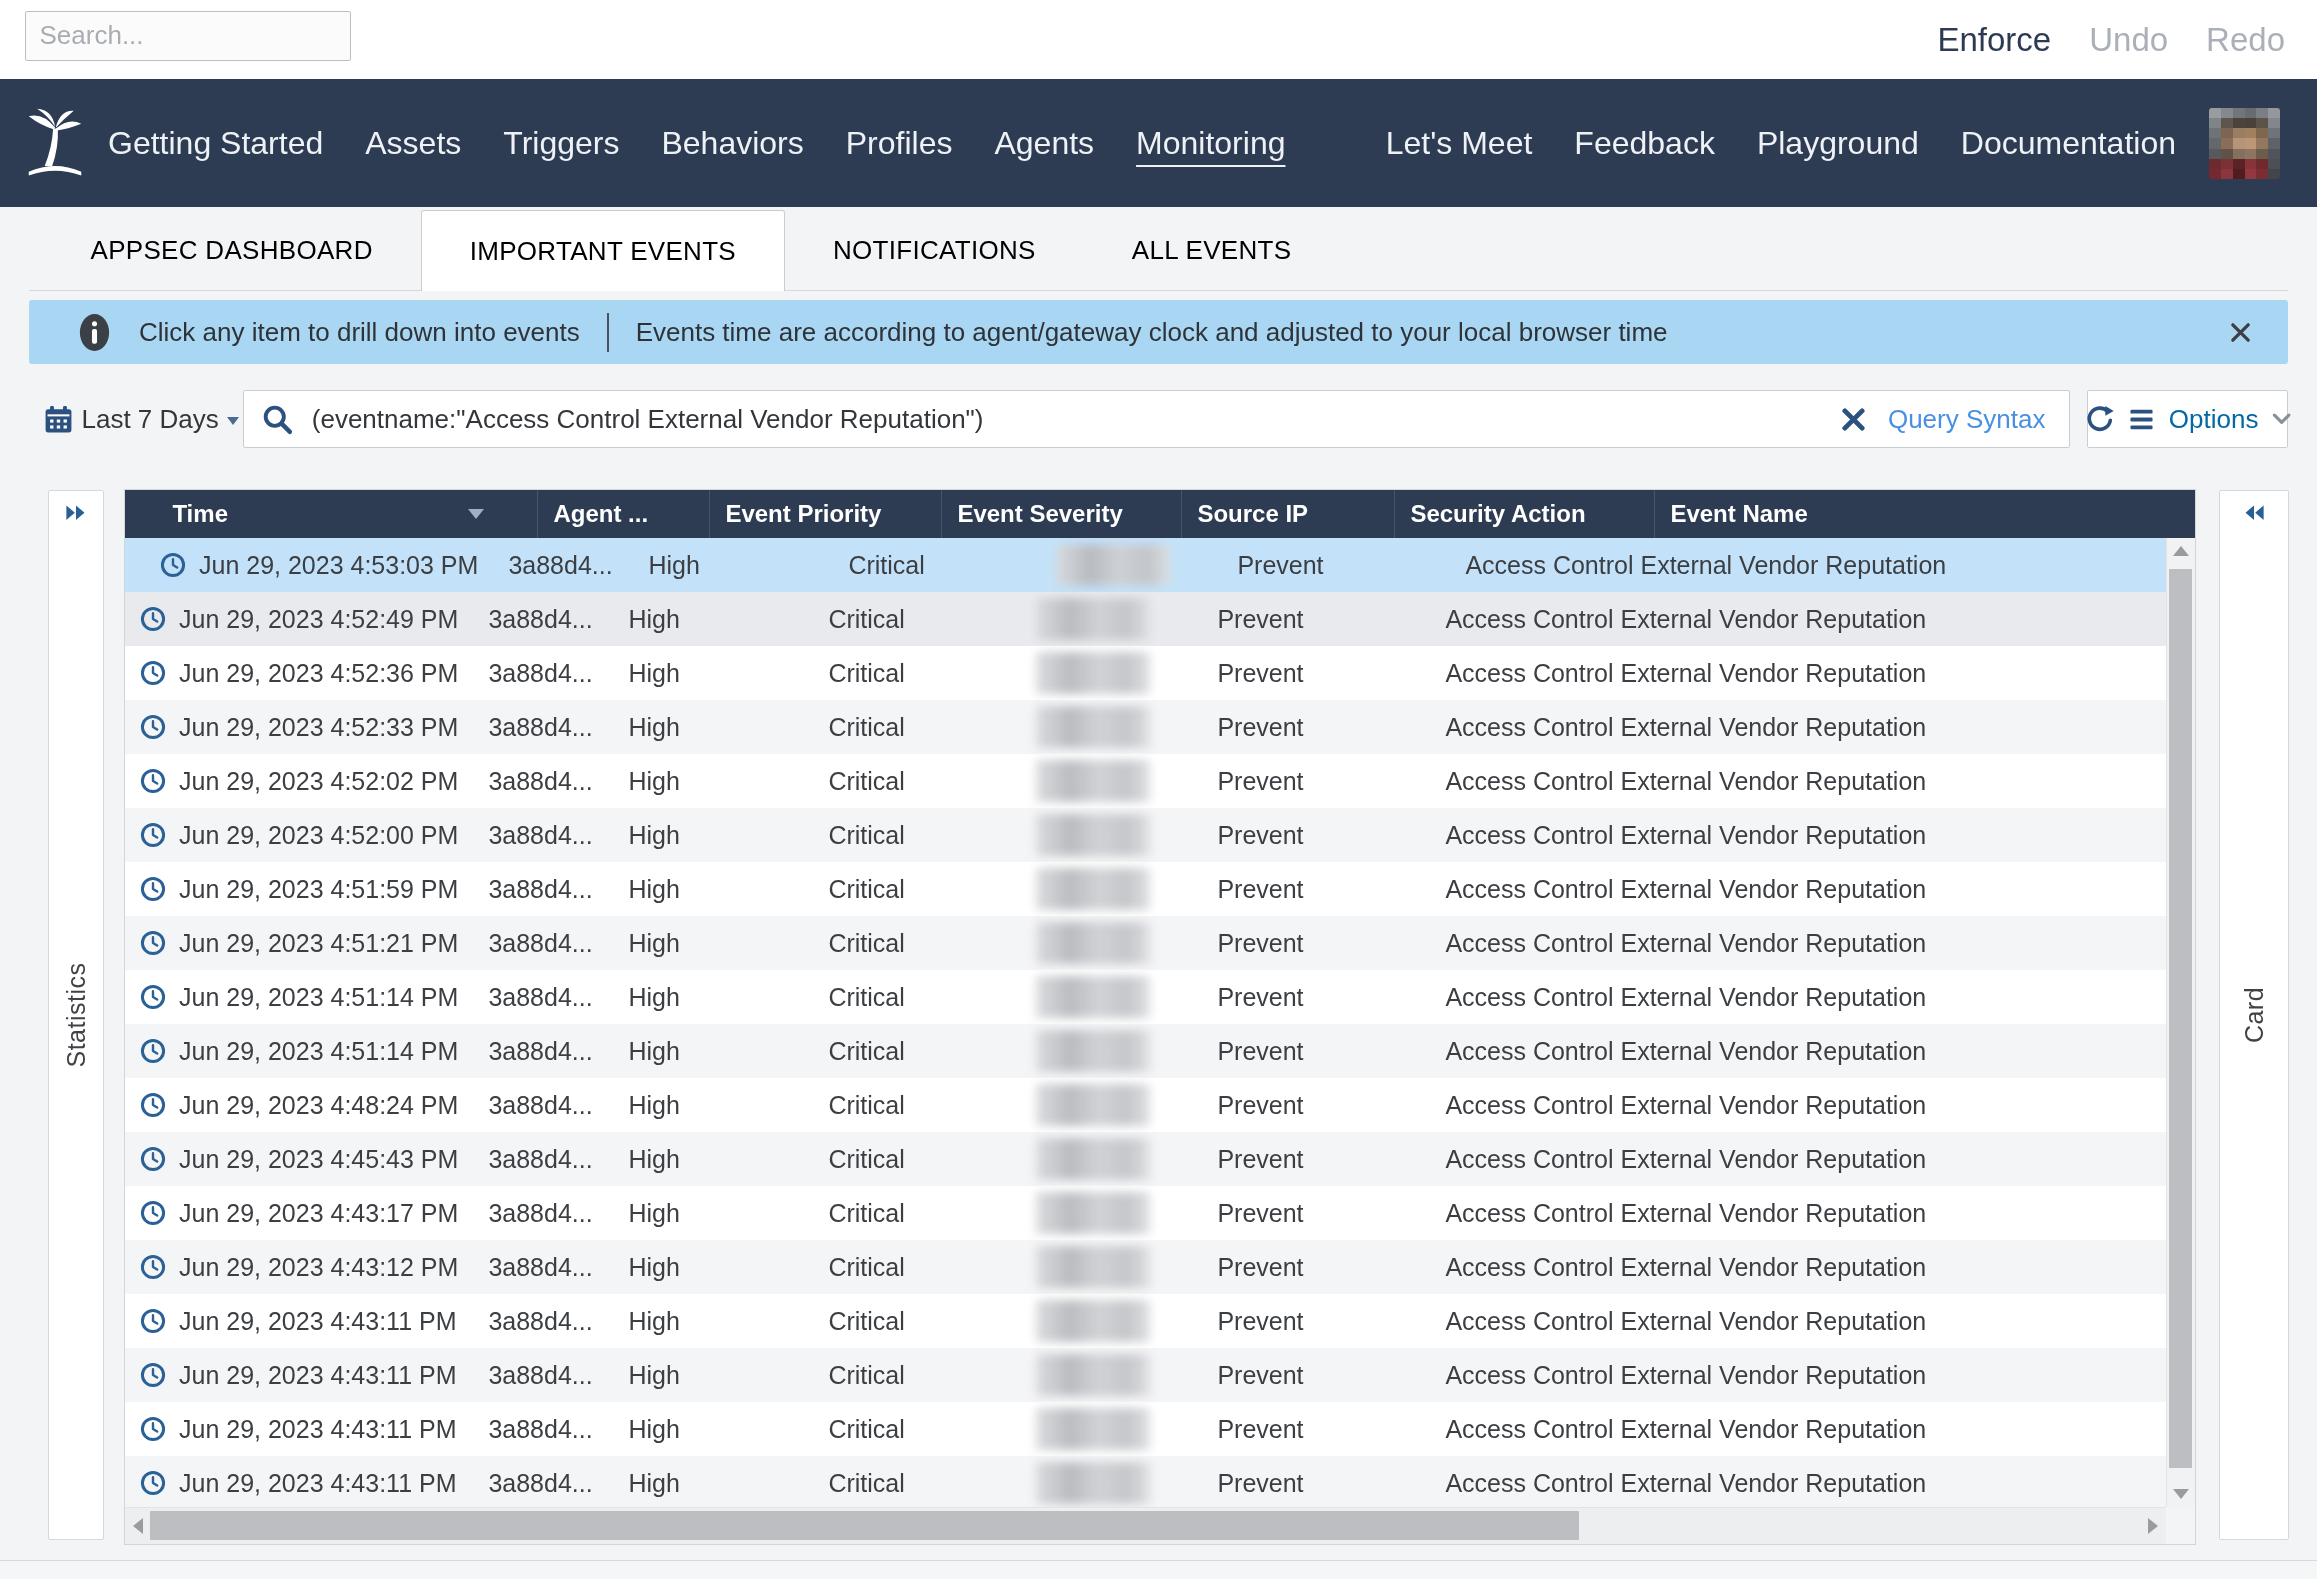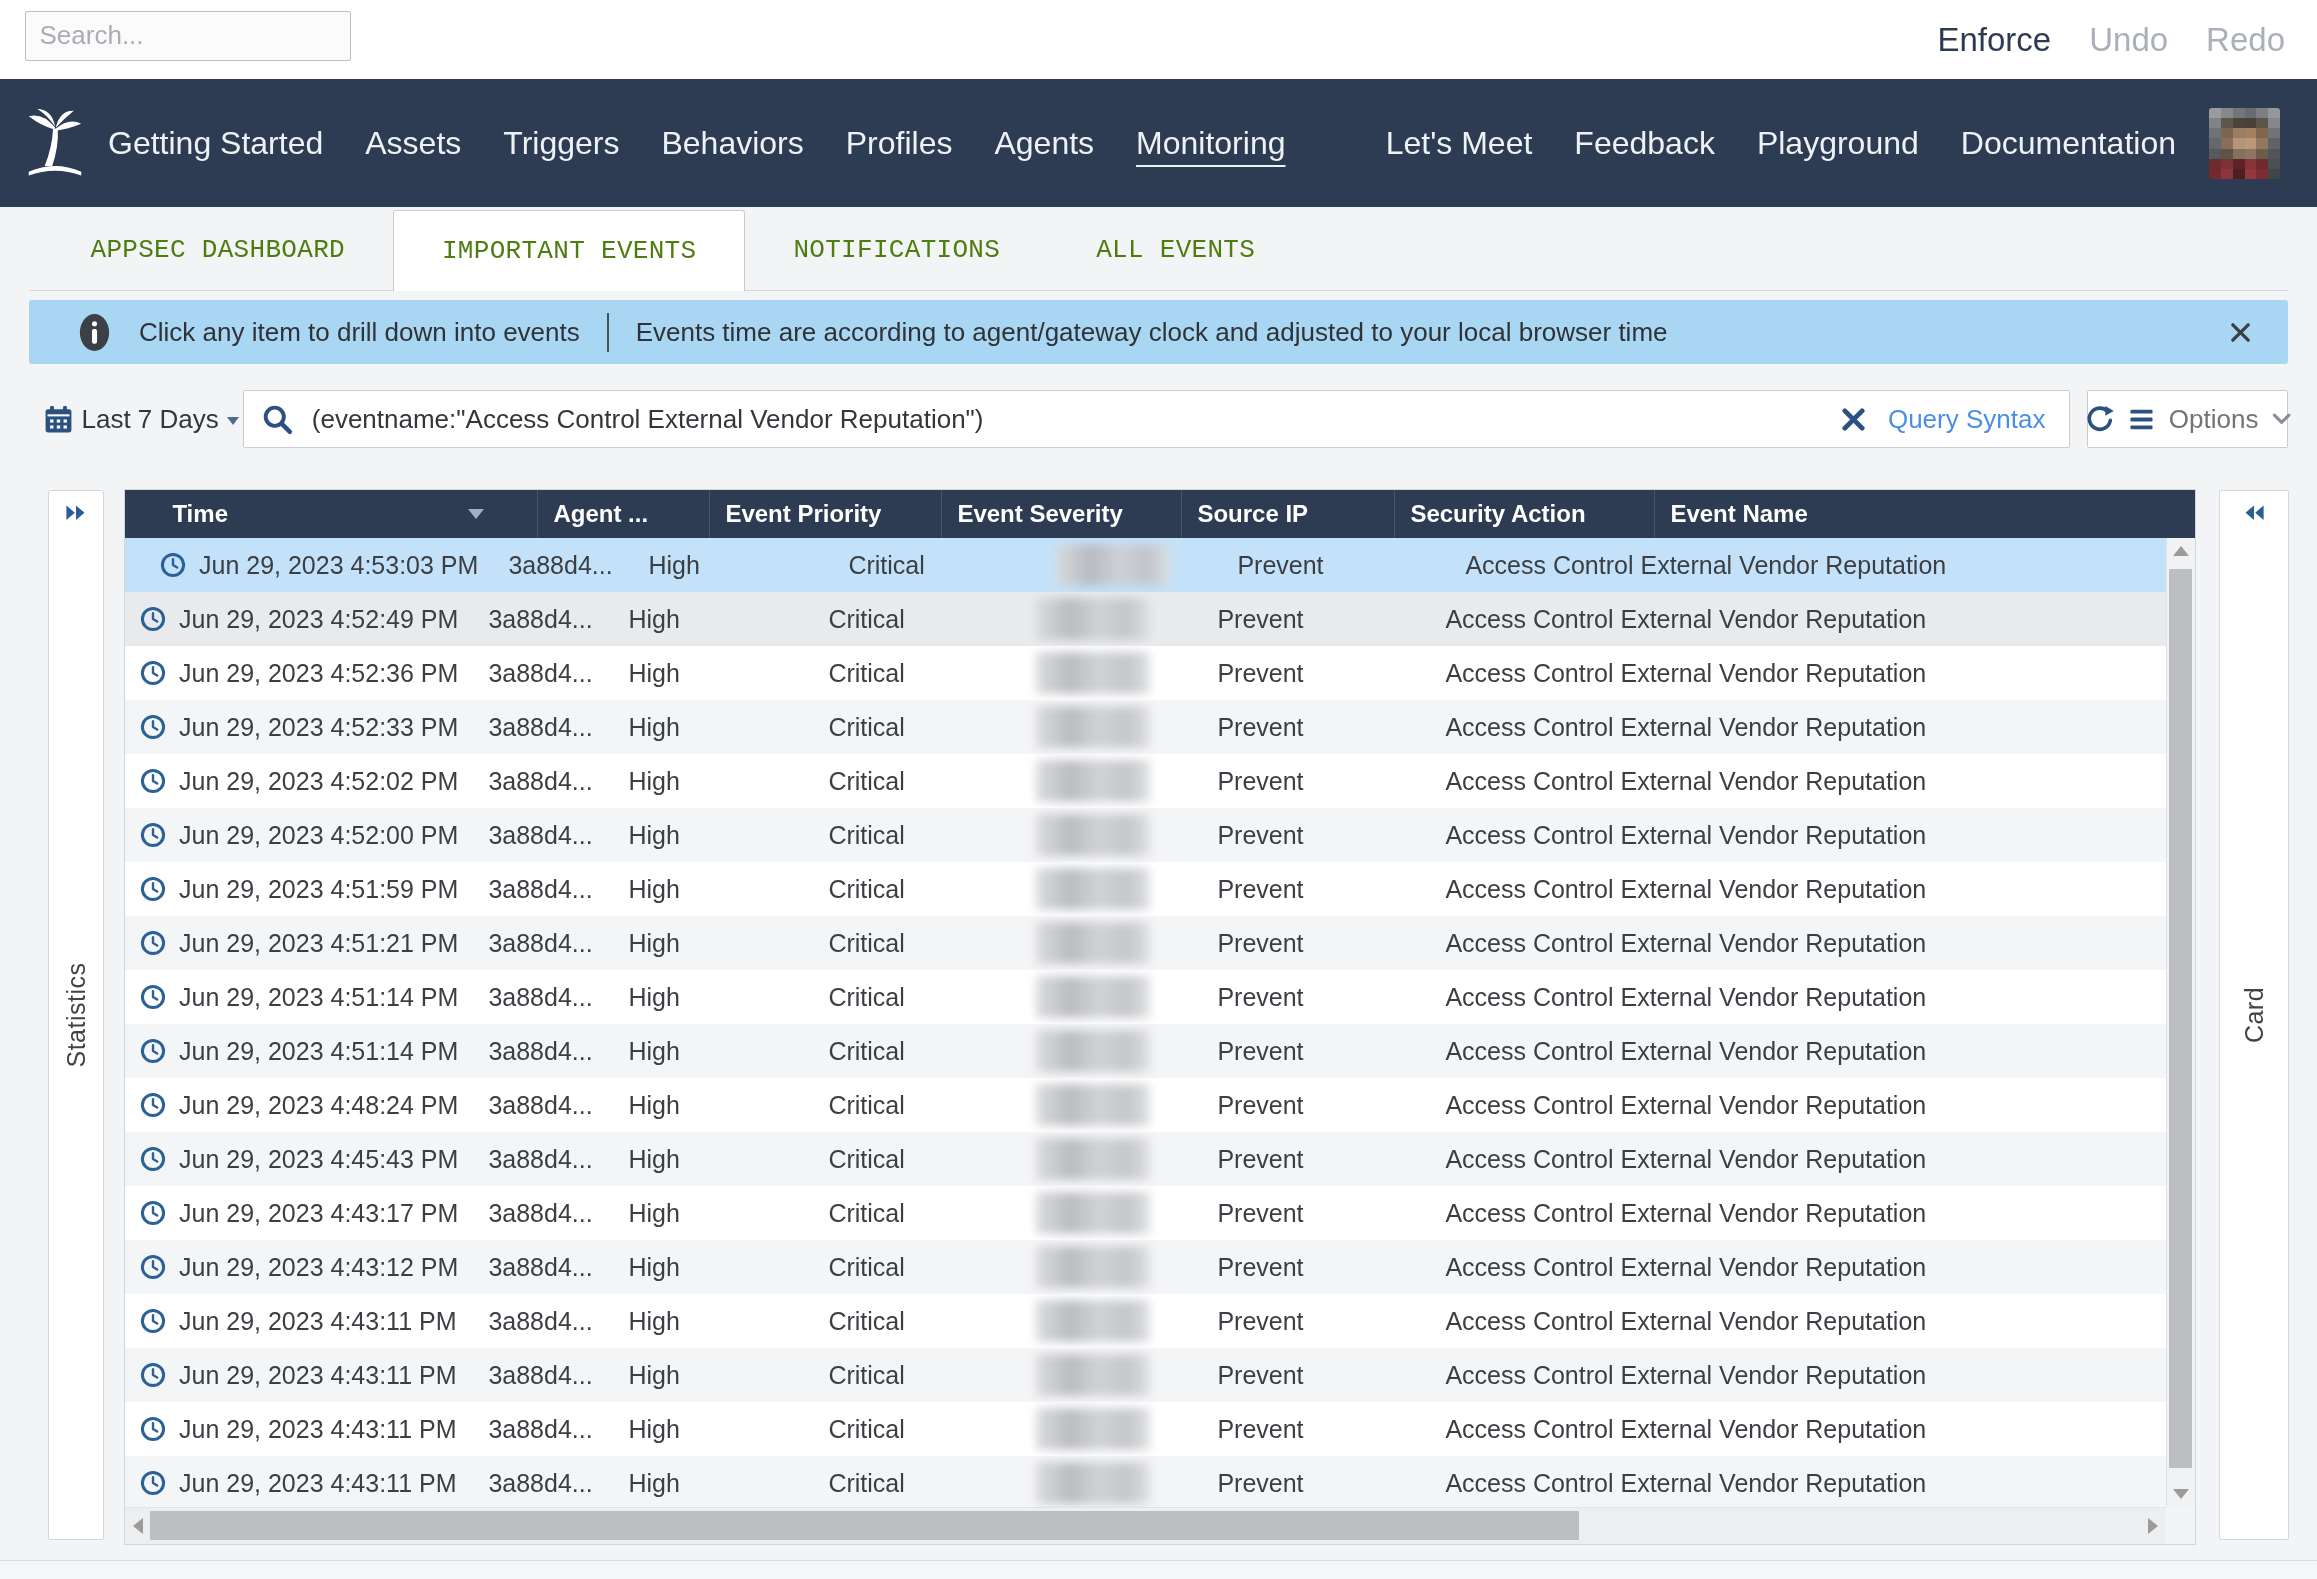--- a/index.html
+++ b/index.html
@@ -29,22 +29,22 @@
   .nav-item{cursor:pointer;}
   .nav-item.active{text-decoration:underline;text-underline-offset:10.6px;text-decoration-thickness:1.9px;}
   .avatar{width:71px;height:71px;margin-right:37px;border-radius:2.9px;overflow:hidden;flex:0 0 auto;cursor:pointer;}
   .avatar svg{display:block;width:71px;height:71px;}
   
   .tabbar{
     position:absolute;left:29px;top:210px;width:2259px;height:81px;
     display:flex;align-items:stretch;border-bottom:1px solid #d7d8db;padding-left:13.5px;box-sizing:border-box;
   }
   .tab{
-    display:flex;align-items:center;padding:0 48px;font-size:26px;color:#4d7c0f;
-    letter-spacing:0.3px;cursor:pointer;position:relative;font-family:Liberation Mono, monospace;
+    display:flex;align-items:center;padding:0 48px;font-size:26px;color:#000000;
+    letter-spacing:0.3px;cursor:pointer;position:relative;
   }
   .tab.active{
     background:#fff;border:1px solid #cbccce;border-bottom:none;border-radius:2.9px 2.9px 0 0;
     margin-bottom:-1px;
   }
   
   .banner{
     position:absolute;left:29px;top:300px;width:2259px;height:64px;background:#a9d6f3;border-radius:2.9px;
     display:flex;align-items:center;padding:0 25px;box-sizing:border-box;font-size:26px;color:#2f3337;
   }
@@ -61,21 +61,21 @@
   }
   .query-input{
     flex:1;border:none;outline:none;font:26px "Liberation Sans","DejaVu Sans",sans-serif;color:#33363a;background:transparent;
   }
   .clear-x{display:flex;cursor:pointer;margin-right:7.7px;}
   .query-syntax{font-size:26px;color:#4a90e2;cursor:pointer;white-space:nowrap;margin-right:5.8px;}
   .optionsbox{
     flex:0 0 auto;width:201px;height:58px;margin-left:17.4px;background:#fff;border:1px solid #c9ccd1;border-radius:1.9px;
     box-sizing:border-box;display:flex;align-items:center;justify-content:center;gap:13.5px;cursor:pointer;
   }
-  .optionsbox .label{font-size:26px;color:#737373;}
+  .optionsbox .label{font-size:26px;color:#0369a1;}
   
   .side-panel{position:absolute;top:490px;height:1050px;background:#fff;border:1px solid #d5d8db;border-radius:1.9px;box-sizing:border-box;}
   .side-panel.left{left:48px;width:56px;}
   .side-panel.right{left:2219px;width:70px;}
   .collapse-btn{position:absolute;top:11.6px;left:50%;transform:translateX(-50%);cursor:pointer;display:flex;}
   .vlabel{
     position:absolute;top:50%;left:50%;
     transform:translate(-50%,-50%) rotate(180deg);
     writing-mode:vertical-rl;font-size:25px;color:#3f4347;letter-spacing:0.5px;white-space:nowrap;
   }

